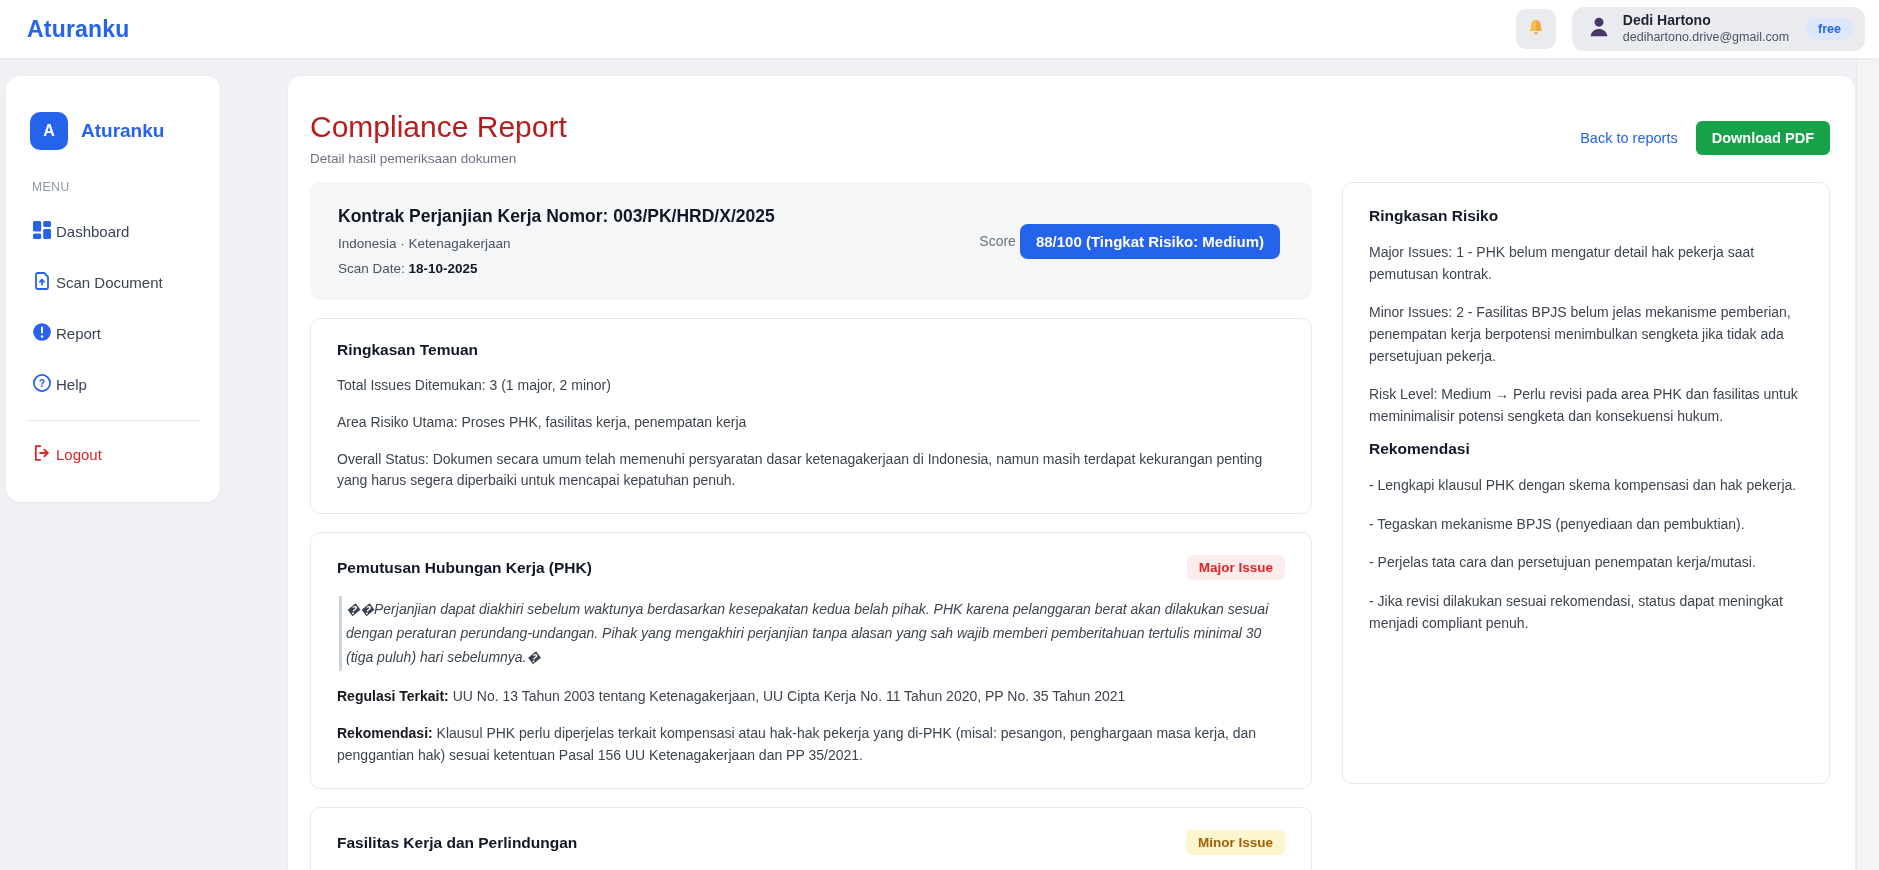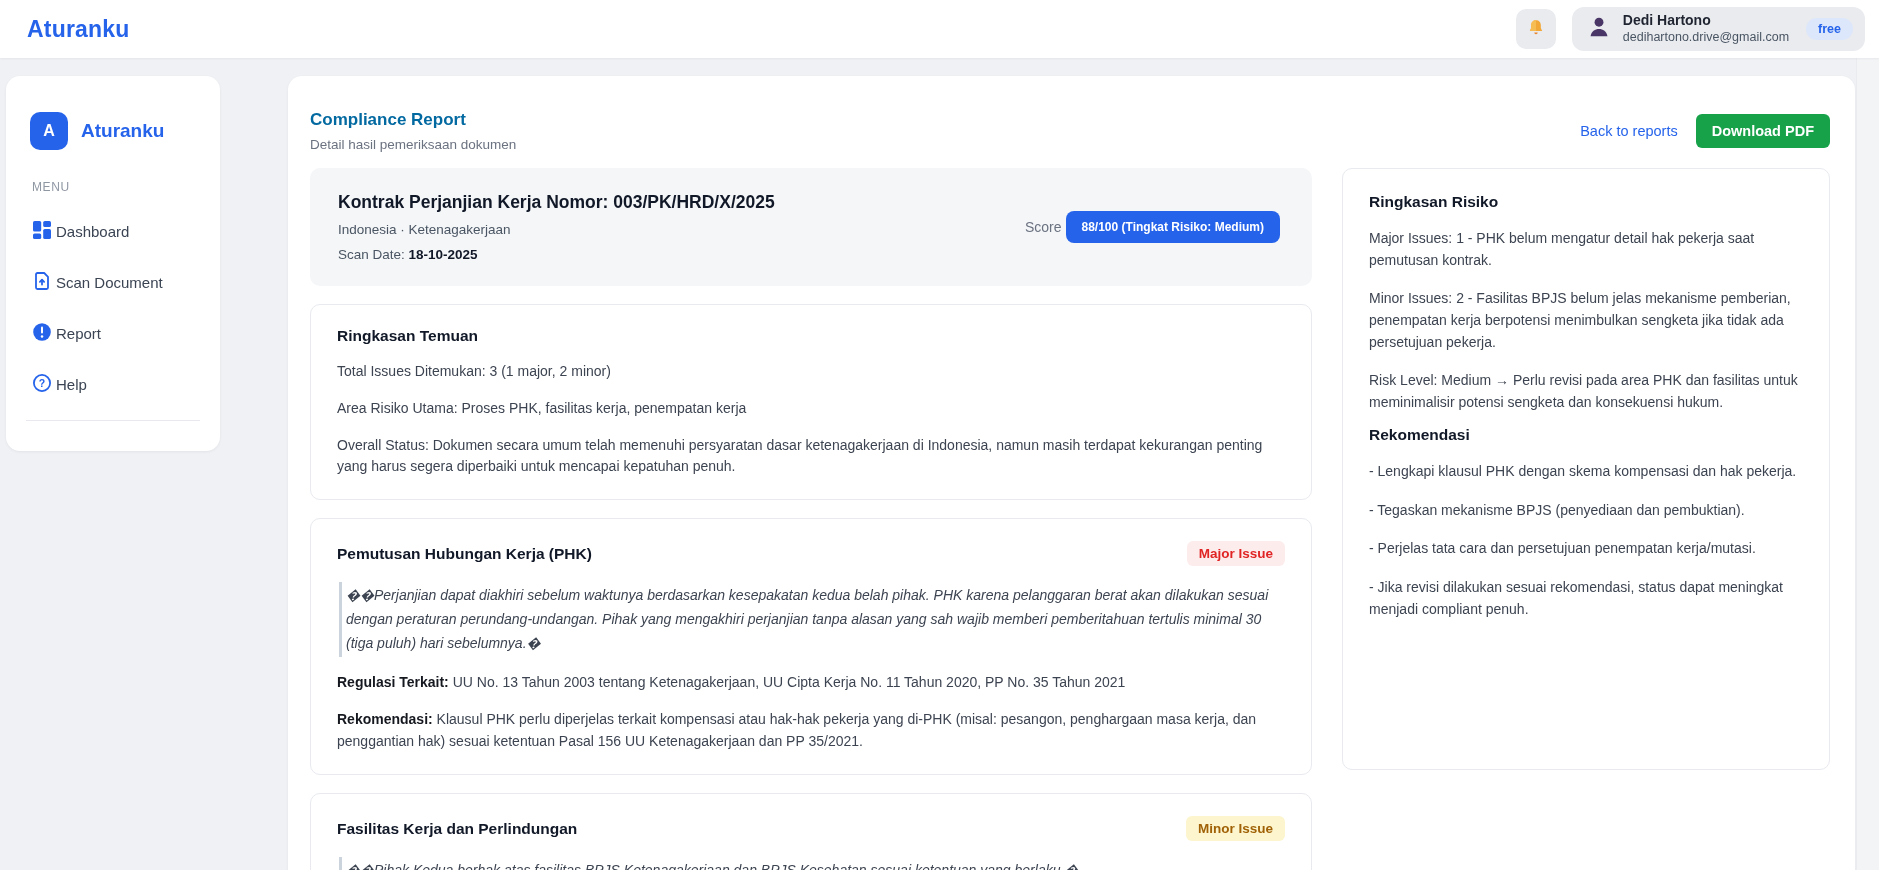--- a/index.html
+++ b/index.html
@@ -53,21 +53,21 @@
   .nav-item svg { flex:none; }
   .nav-divider { border:none; border-top:1px solid #e7e9ee; margin:10px 20px 8px; }
   .logout { color:#dc2626; }
   
   .main-card {
     flex:1; margin-left:68px; background:#fff; border-radius:14px;
     padding:34px 25px 40px 22px; box-shadow:0 1px 3px rgba(16,24,40,.06);
     min-height:980px;
   }
   .main-head { display:flex; align-items:center; justify-content:space-between; }
-  .page-title { font-size:17px; font-weight:700; color:#0369a1; }
+  .page-title { font-size:30px; font-weight:400; color:#b91c1c; }
   .page-subtitle { margin-top:7px; font-size:13.5px; color:#6b7280; }
   .head-actions { display:flex; align-items:center; gap:18px; }
   .back-link { color:#2563eb; font-size:14.5px; text-decoration:none; cursor:pointer; }
   .download-btn {
     background:#17a24a; color:#fff; border:none; border-radius:6px;
     font-size:14.5px; font-weight:600; padding:9px 16px; cursor:pointer;
     font-family:"Liberation Sans", sans-serif;
   }
   .columns { display:flex; gap:30px; margin-top:16px; }
   .col-left { flex:1; min-width:0; }
@@ -77,21 +77,21 @@
     background:#f4f6f8; border-radius:10px; padding:24px 28px;
     display:flex; align-items:center; justify-content:space-between;
   }
   .doc-title { font-size:17.5px; font-weight:700; color:#111827; }
   .doc-meta { margin-top:9px; font-size:13.5px; color:#4a5563; }
   .doc-scan { margin-top:10px; font-size:13.5px; color:#4a5563; }
   .doc-scan b { color:#111827; }
   .score-wrap { display:flex; align-items:center; gap:4px; padding-right:4px; }
   .score-label { font-size:14px; color:#6b7280; }
   .score-badge {
-    background:#2563eb; color:#fff; font-size:12px; font-weight:700;
+    background:#2563eb; color:#fff; font-size:15px; font-weight:700;
     border-radius:8px; padding:9px 16px; white-space:nowrap;
   }
   
   .section-card {
     border:1px solid #e8eaef; border-radius:10px; padding:22px 26px; margin-top:18px;
     background:#fff;
   }
   .section-head { display:flex; align-items:center; justify-content:space-between; }
   .section-title { font-size:15.5px; font-weight:700; color:#111827; }
   .issue-badge { font-size:13.5px; font-weight:600; border-radius:6px; padding:5px 12px; white-space:nowrap; }
@@ -193,20 +193,30 @@
         <span>
           <svg width="20" height="20" viewBox="0 0 20 20">
             <circle cx="10" cy="10" r="8.1" fill="none" stroke="#2563eb" stroke-width="1.8"></circle>
             <text x="10" y="13.8" text-anchor="middle" font-size="10.5" font-weight="bold" fill="#2563eb" font-family="Liberation Sans, sans-serif">?</text>
           </svg>
         </span>
         <span>Help</span>
       </div>
     </nav>
     <hr class="nav-divider">
+    <div class="nav-item logout">
+      <span>
+        <svg width="20" height="20" viewBox="0 0 20 20" fill="none" stroke="#dc2626" stroke-width="1.8" stroke-linecap="round" stroke-linejoin="round">
+          <path d="M8.2 3.2H3.8v13.6h4.4"></path>
+          <path d="M12.3 6.6 15.8 10l-3.5 3.4"></path>
+          <path d="M15.4 10H8.1"></path>
+        </svg>
+      </span>
+      <span>Logout</span>
+    </div>
   </aside>
 
   <main class="main-card">
     <div class="main-head">
       <div>
         <h1 class="page-title">Compliance Report</h1>
         <div class="page-subtitle">Detail hasil pemeriksaan dokumen</div>
       </div>
       <div class="head-actions">
         <a class="back-link">Back to reports</a>

